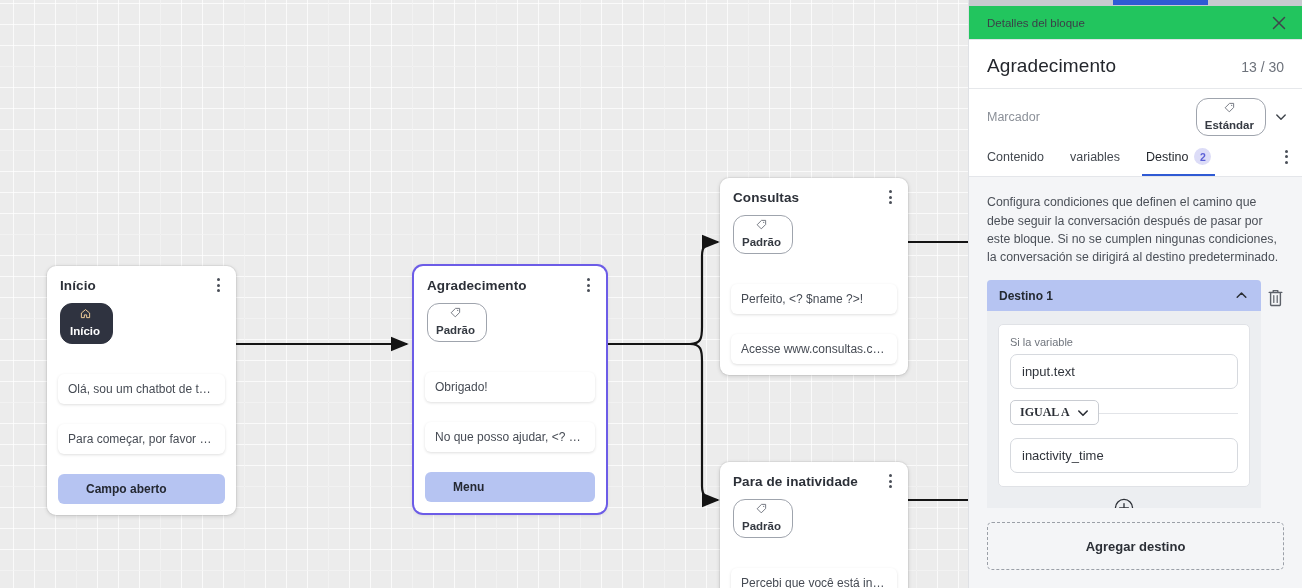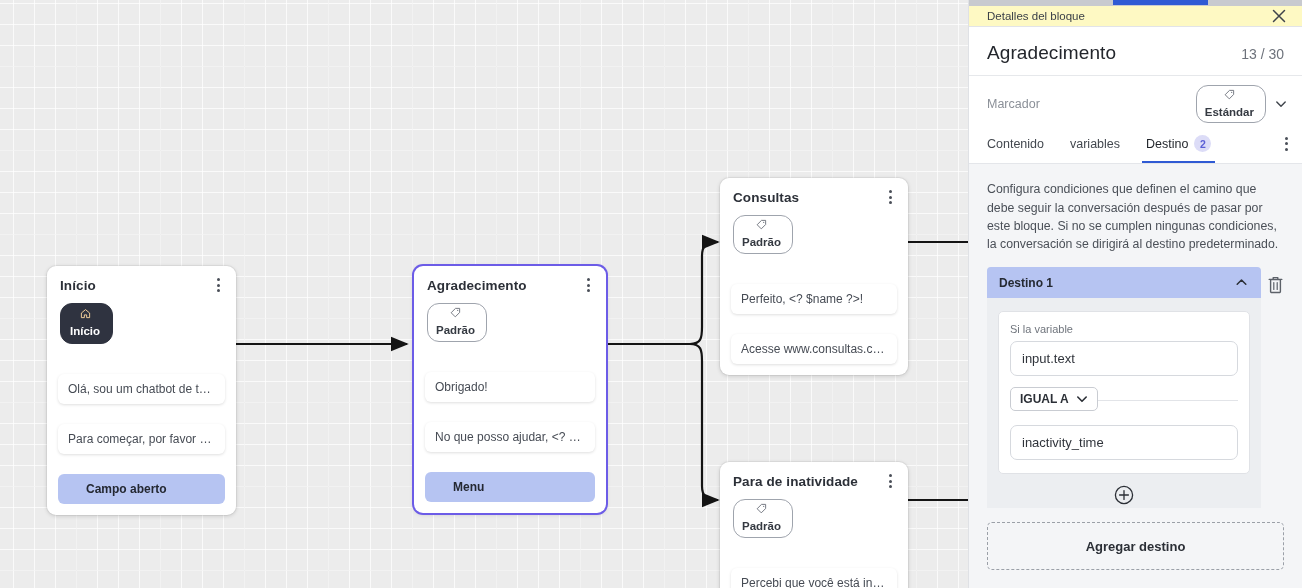--- a/index.html
+++ b/index.html
@@ -80,21 +80,21 @@
     position: absolute; right: 0; top: 0; width: 334px; height: 588px;
     background: #f4f5f7; border-left: 1px solid #dfe1e5;
     display: flex; flex-direction: column;
   }
   #toprail { position: relative; height: 6px; background: #c8cacf; flex: 0 0 auto; }
   #toprail .thumb {
     position: absolute; left: 144px; top: 0; width: 95px; height: 5px;
     background: #2f5ad4;
   }
   .panel-bar {
-    height: 21px; background: #fef9c3; border-bottom: 1px solid #e2e4e8;
+    height: 34px; background: #22c55e; border-bottom: 1px solid #e2e4e8;
     display: flex; align-items: center; padding: 0 14px 0 18px;
     flex: 0 0 auto;
   }
   .panel-bar-title { font-size: 11.5px; color: #3b4048; flex: 1; }
   .close-x {
     width: 18px; height: 18px; cursor: pointer;
     display: flex; align-items: center; justify-content: center;
   }
   .panel-white { background: #ffffff; flex: 0 0 auto; }
   .title-row {
@@ -168,20 +168,21 @@
   .op-row { position: relative; margin: 11px 0; height: 27px; }
   .op-row::before {
     content:''; position:absolute; left:0; right:0; top:13px;
     height:1px; background:#e2e4e8;
   }
   .op-chip {
     position: relative; display: inline-flex; align-items: center; gap: 7px;
     border: 1px solid #c9ccd2; border-radius: 5px; background: #fff;
     padding: 4px 9px; font-size: 12px; color: #2b2f36; font-weight: 600;
     cursor: pointer;
+    font-family: Liberation Serif, serif;
   }
   .add-circle-row { display: flex; justify-content: center; padding: 11px 0 9px 0; }
   .add-circle { width: 20px; height: 20px; cursor: pointer; }
 
   .goto-card {
     background: #ffffff; padding: 10px 13px 12px 13px;
     display: flex; align-items: center;
   }
 
   .panel-foot { flex: 0 0 auto; padding: 14px 18px 18px 18px; }

